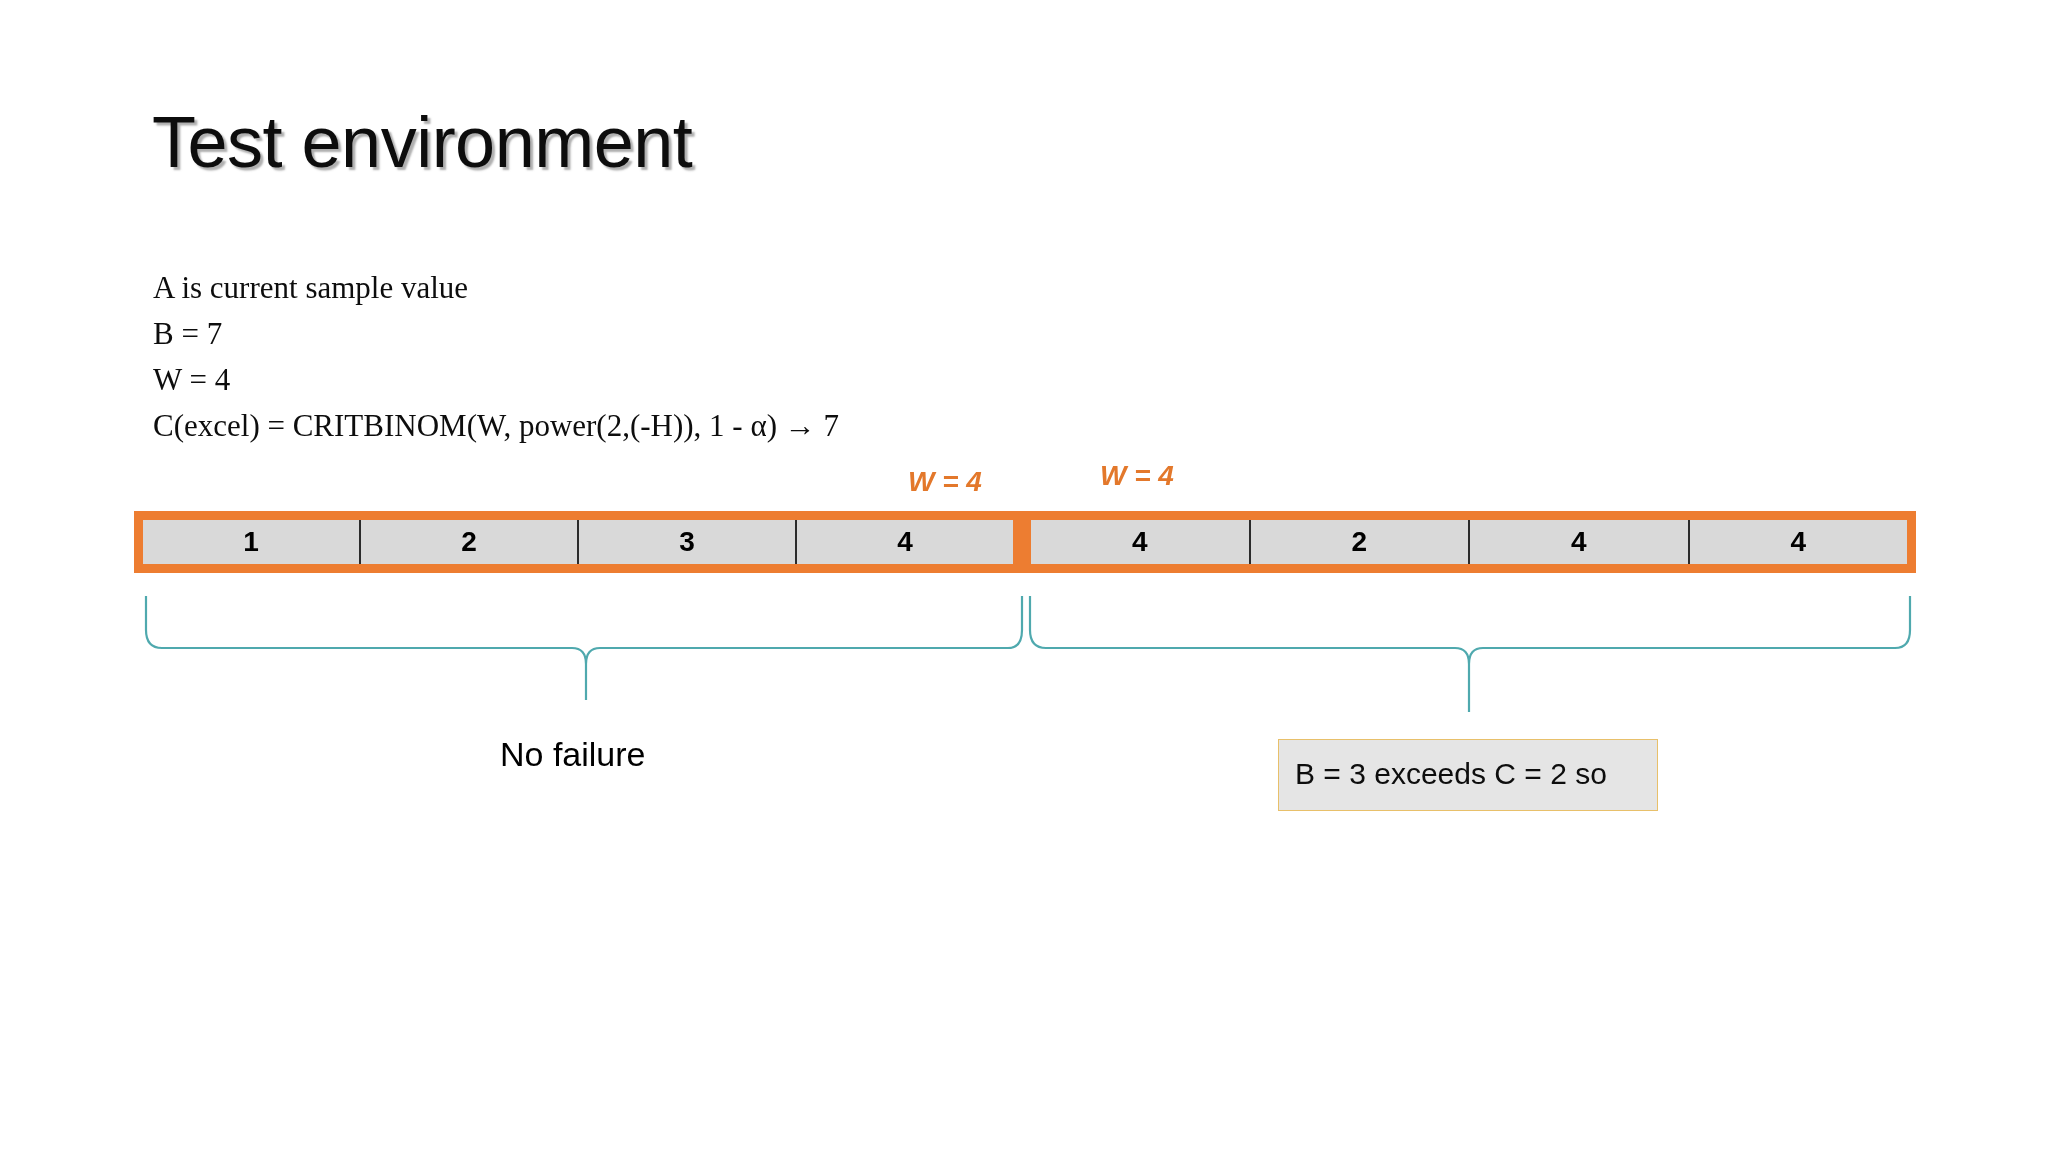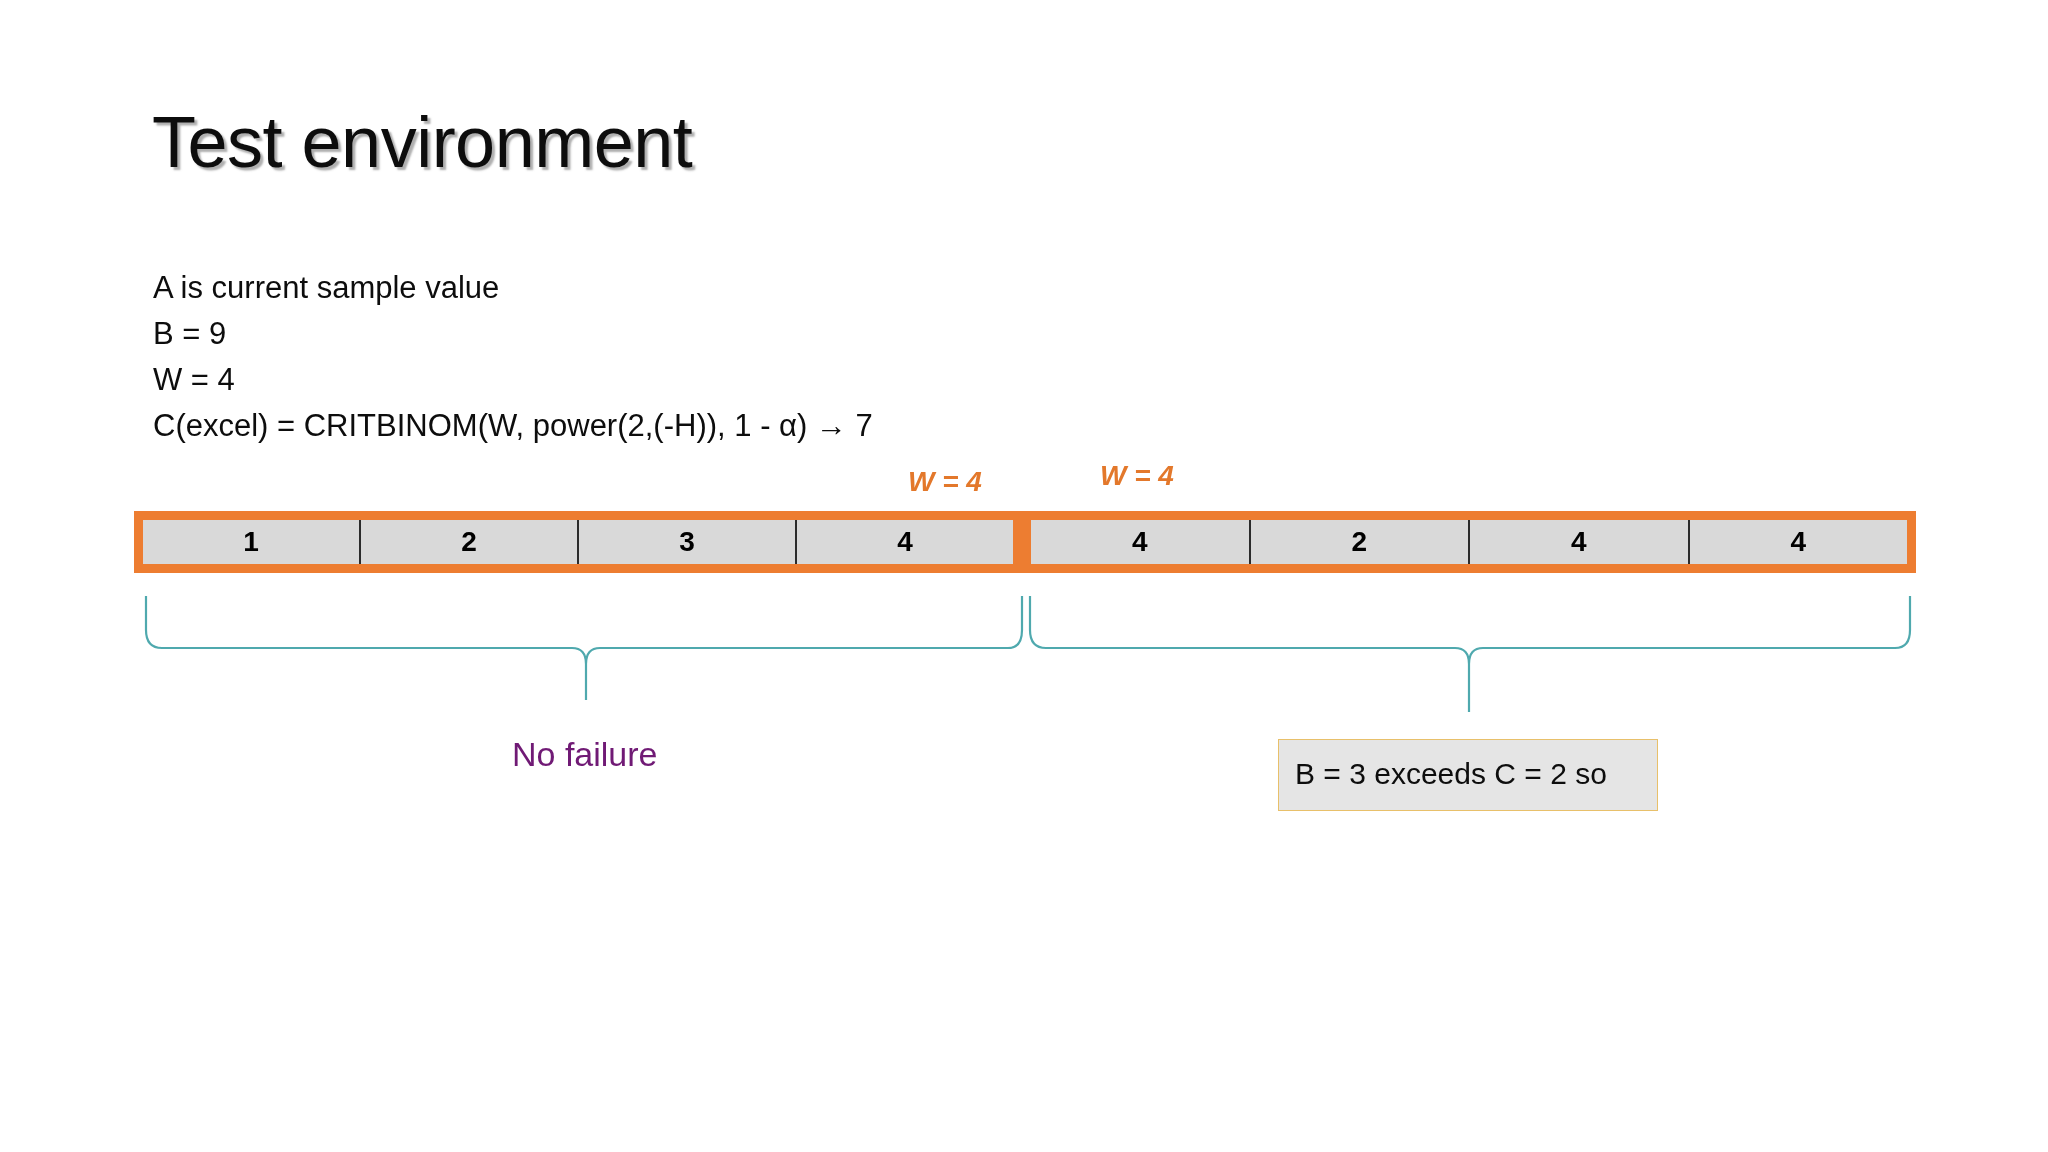--- a/index.html
+++ b/index.html
@@ -44,20 +44,21 @@
     left: 153px;
     top: 265px;
     width: 1200px;
   }
   .body-line {
     font-size: 31px;
     line-height: 46px;
     color: #0d0d0d;
     white-space: nowrap;
     font-weight: 400;
+    font-family: Liberation Serif, serif;
   }
 
   
   .w-label {
     position: absolute;
     font-size: 28px;
     font-weight: bold;
     font-style: italic;
     color: #E3782B;
     white-space: nowrap;
@@ -108,23 +109,22 @@
     height: 1152px;
     pointer-events: none;
   }
 
   
   #no-failure-label {
     position: absolute;
     left: 500px;
     top: 735px;
     font-size: 34px;
-    color: #701a75;
-    white-space: nowrap;
-    margin-left: 12px;
+    color: #000000;
+    white-space: nowrap;
   }
 
   
   #failure-callout {
     position: absolute;
     left: 1278px;
     top: 739px;
     width: 380px;
     padding: 12px 16px 14px 16px;
     box-sizing: border-box;
@@ -148,21 +148,21 @@
 </style>
 </head>
 <body>
 
 <div id="slide">
 
   <div id="page-title">Test environment</div>
 
   <div id="body-text">
     <div class="body-line">A is current sample value</div>
-    <div class="body-line">B = 9</div>
+    <div class="body-line">B = 7</div>
     <div class="body-line">W = 4</div>
     <div class="body-line">C(excel) = CRITBINOM(W, power(2,(-H)), 1 - α) → 7</div>
   </div>
 
   <div class="w-label" id="w-label-left">W = 4</div>
   <div class="w-label" id="w-label-right">W = 4</div>
 
   <div id="sample-strip">
 
     <div class="sample-group" id="sample-group-left">

